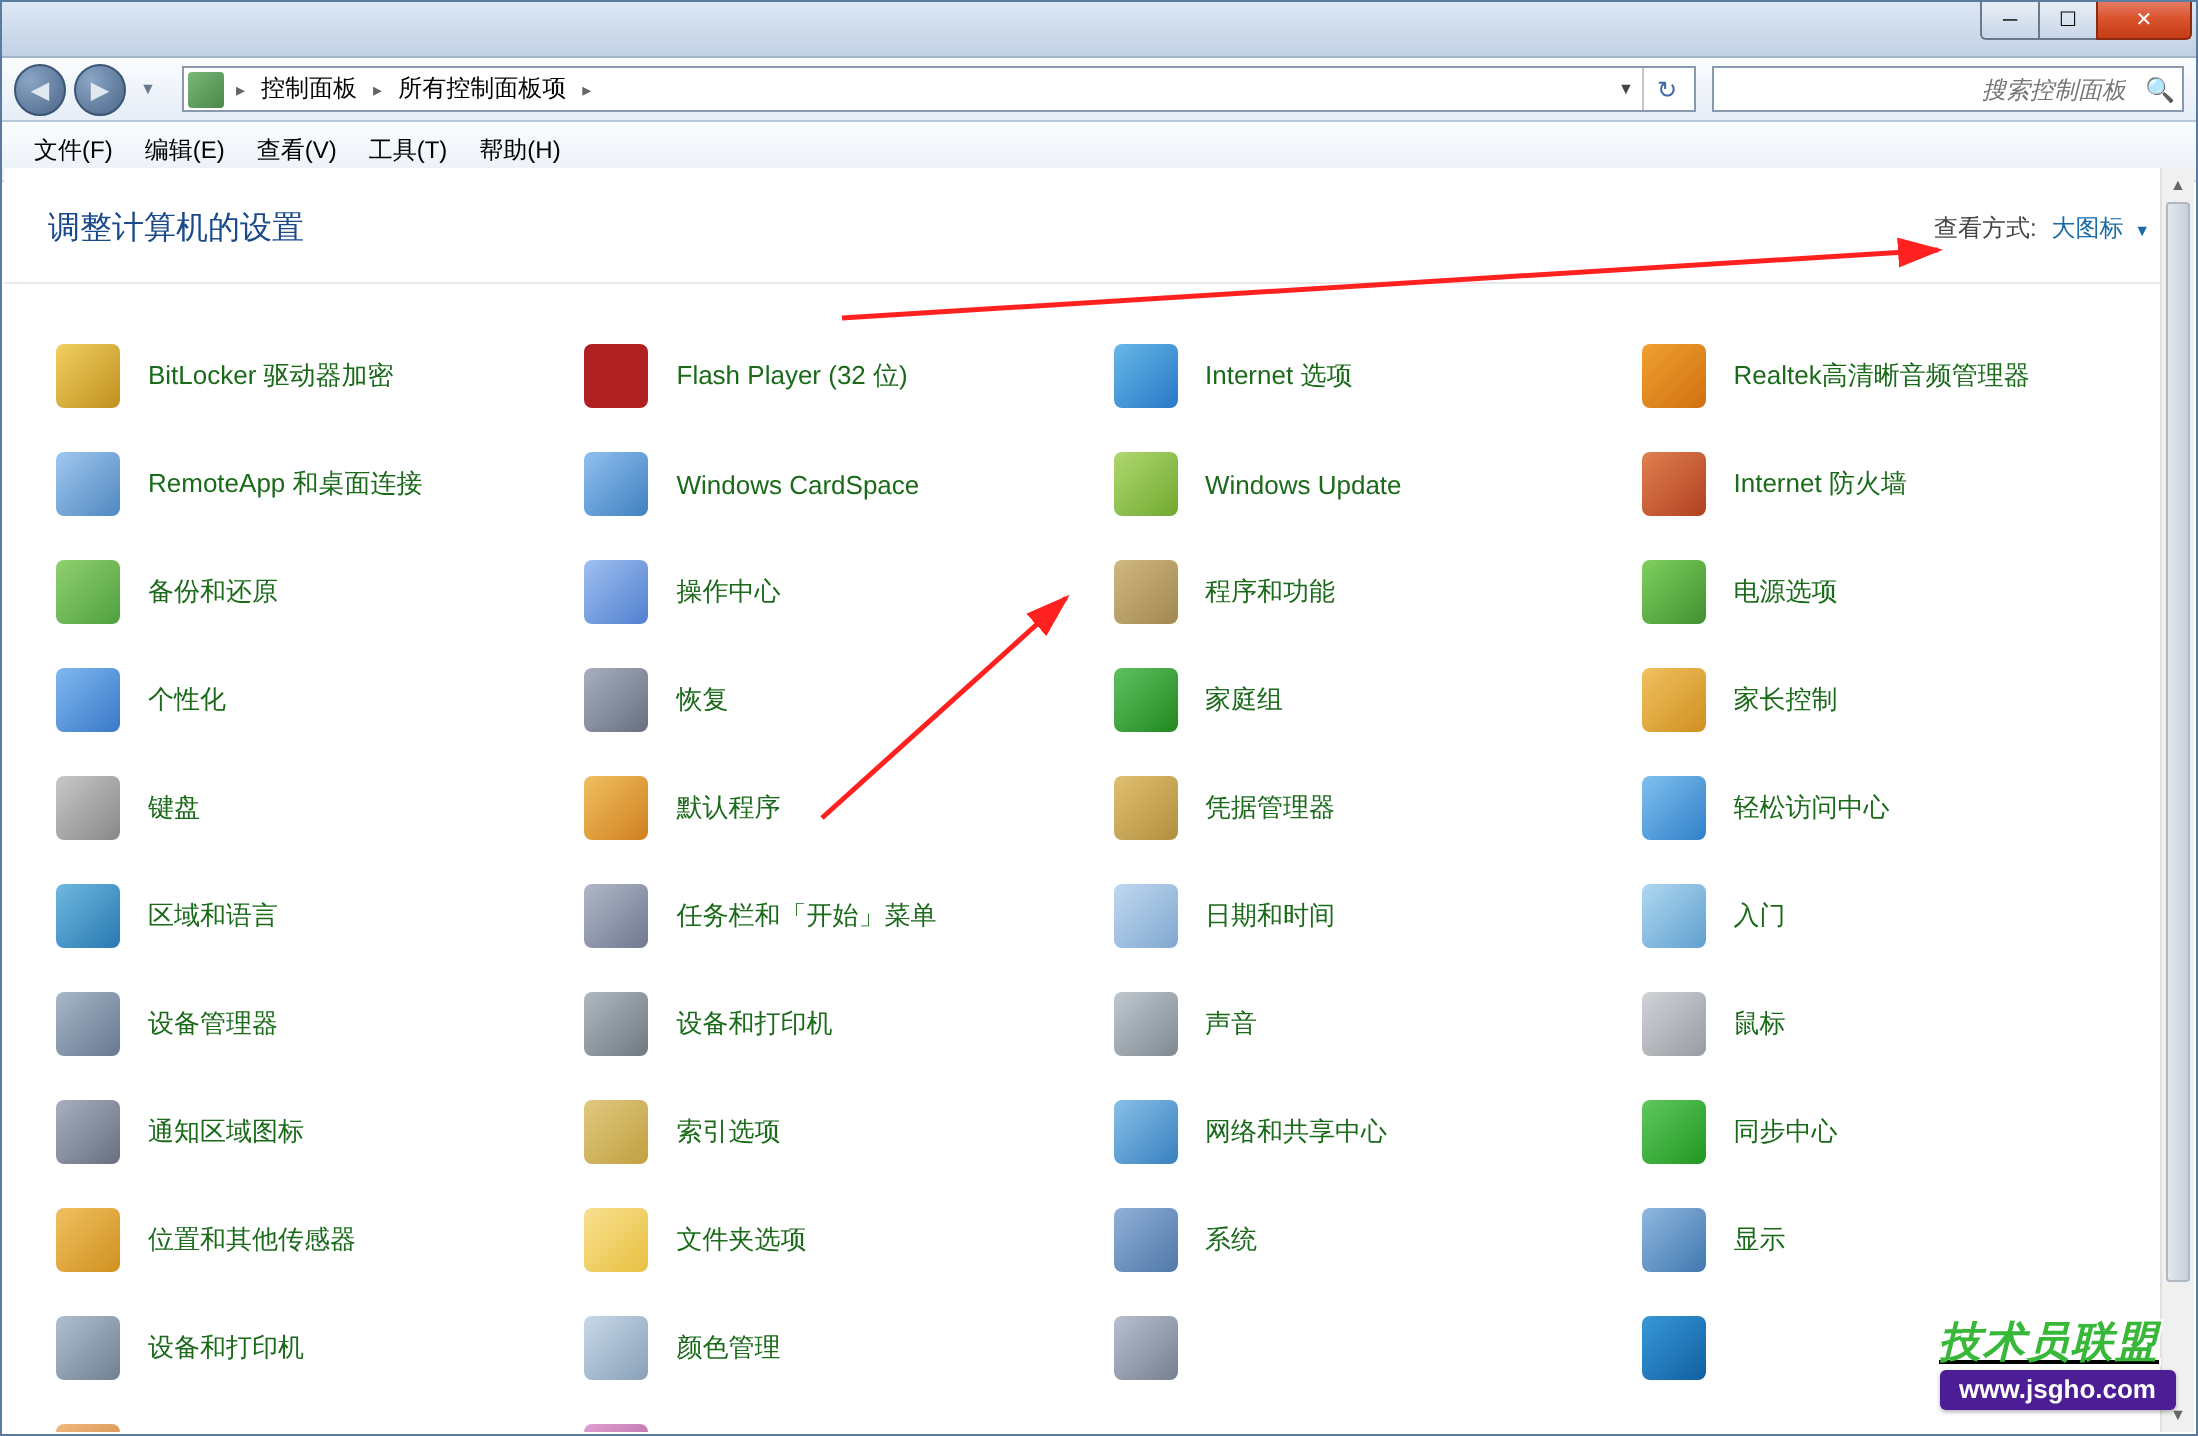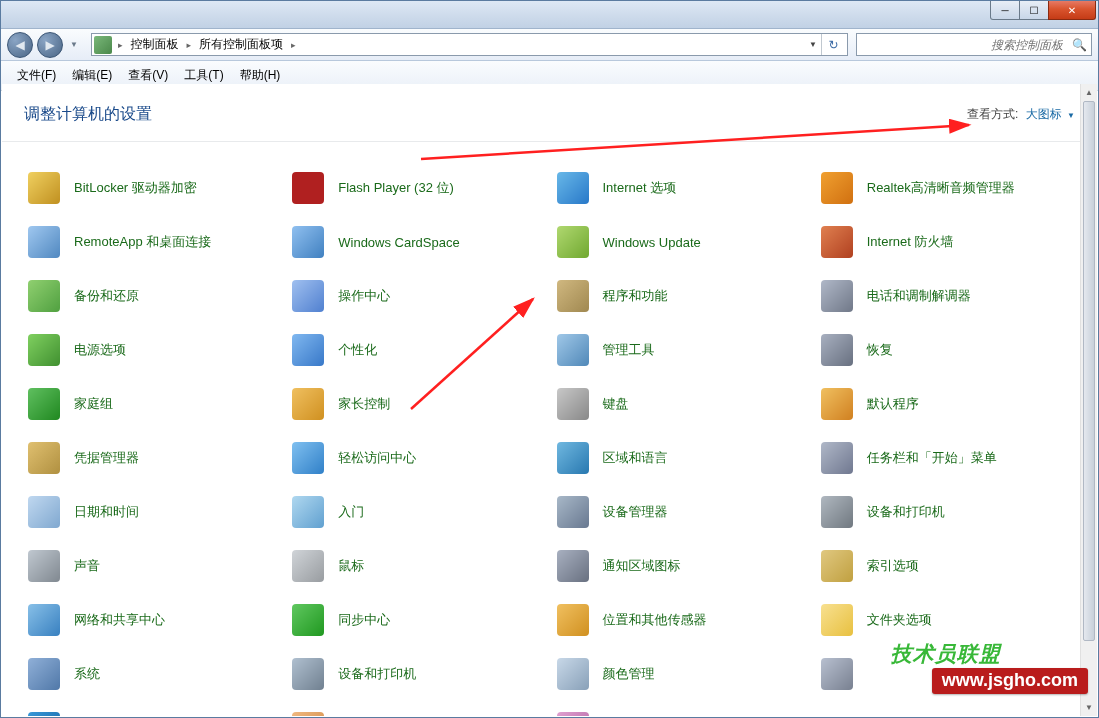--- a/index.html
+++ b/index.html
@@ -158,36 +158,36 @@
 .sthumb { position:absolute; top:17px; left:2px; right:2px; height: 540px;
   background: linear-gradient(to right, #e4e8ee, #c8d0da);
   border: 1px solid #b0b8c4; border-radius: 2px; }
 .arrow {
   position: absolute;
   z-index: 50;
   pointer-events: none;
 }
 .arrow svg { overflow: visible; }
 .watermark {
-  position: absolute; right: 10px; bottom: 23px;
+  position: absolute; right: 10px; bottom: 12px;
   z-index: 60;
+  text-decoration: underline;
 }
 .wm-top {
   font-size: 21px; font-weight: bold; font-style: italic;
   color: #38b838;
   text-shadow: 1px 1px 0 #fff, -1px -1px 0 #fff, 1px -1px 0 #fff, -1px 1px 0 #fff;
   letter-spacing: 1px;
 }
 .wm-bot {
-  font-size: 18px; font-weight: bold;
-  background: #b91c1c; color: #fff;
+  font-size: 13px; font-weight: bold;
+  background: #4c1d95; color: #fff;
   padding: 2px 10px 3px; border-radius: 3px;
   display: inline-block;
   box-shadow: 0 1px 2px rgba(0,0,0,.3);
-  margin-left: 41px;
 }
 
 .ic-lock{background:linear-gradient(135deg,#f0d060,#c09020)}
 .ic-flash{background:#b02020;color:#fff}
 .ic-ie{background:linear-gradient(135deg,#68b8e8,#2878c8)}
 .ic-realtek{background:linear-gradient(135deg,#f0a030,#d07010)}
 .ic-remote{background:linear-gradient(135deg,#a0c8f0,#5088c0)}
 .ic-card{background:linear-gradient(135deg,#90c0f0,#4080c0)}
 .ic-update{background:linear-gradient(135deg,#b0d870,#70a830)}
 .ic-firewall{background:linear-gradient(135deg,#e08050,#b04020)}
@@ -320,36 +320,28 @@
       </div>
       <div class="item">
         <div class="iicon ic-action"></div>
         <div class="ilabel">操作中心</div>
       </div>
       <div class="item">
         <div class="iicon ic-prog"></div>
         <div class="ilabel">程序和功能</div>
       </div>
       <div class="item">
-        <div class="iicon ic-modem"></div>
-        <div class="ilabel">电话和调制解调器</div>
-      </div>
-      <div class="item">
         <div class="iicon ic-power"></div>
         <div class="ilabel">电源选项</div>
       </div>
       <div class="item">
         <div class="iicon ic-pers"></div>
         <div class="ilabel">个性化</div>
       </div>
       <div class="item">
-        <div class="iicon ic-admin"></div>
-        <div class="ilabel">管理工具</div>
-      </div>
-      <div class="item">
         <div class="iicon ic-recovery"></div>
         <div class="ilabel">恢复</div>
       </div>
       <div class="item">
         <div class="iicon ic-home"></div>
         <div class="ilabel">家庭组</div>
       </div>
       <div class="item">
         <div class="iicon ic-parent"></div>
         <div class="ilabel">家长控制</div>
@@ -422,20 +414,24 @@
         <div class="iicon ic-loc"></div>
         <div class="ilabel">位置和其他传感器</div>
       </div>
       <div class="item">
         <div class="iicon ic-folder"></div>
         <div class="ilabel">文件夹选项</div>
       </div>
       <div class="item">
         <div class="iicon ic-sys"></div>
         <div class="ilabel">系统</div>
+      </div>
+      <div class="item">
+        <div class="iicon ic-disp"></div>
+        <div class="ilabel">显示</div>
       </div>
       <div class="item">
         <div class="iicon ic-perf"></div>
         <div class="ilabel">设备和打印机</div>
       </div>
       <div class="item">
         <div class="iicon ic-color"></div>
         <div class="ilabel">颜色管理</div>
       </div>
       <div class="item">

